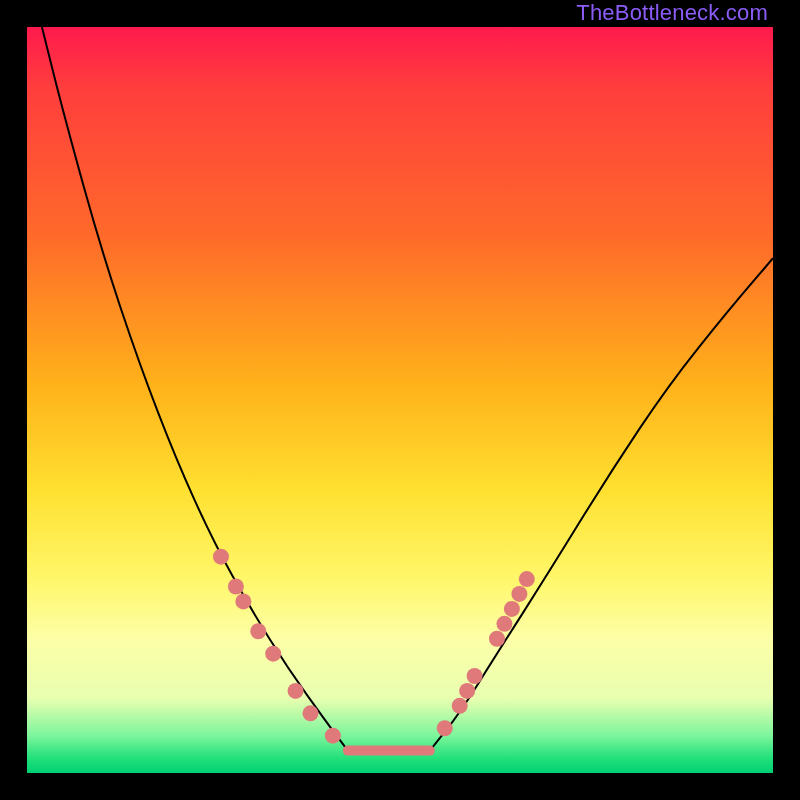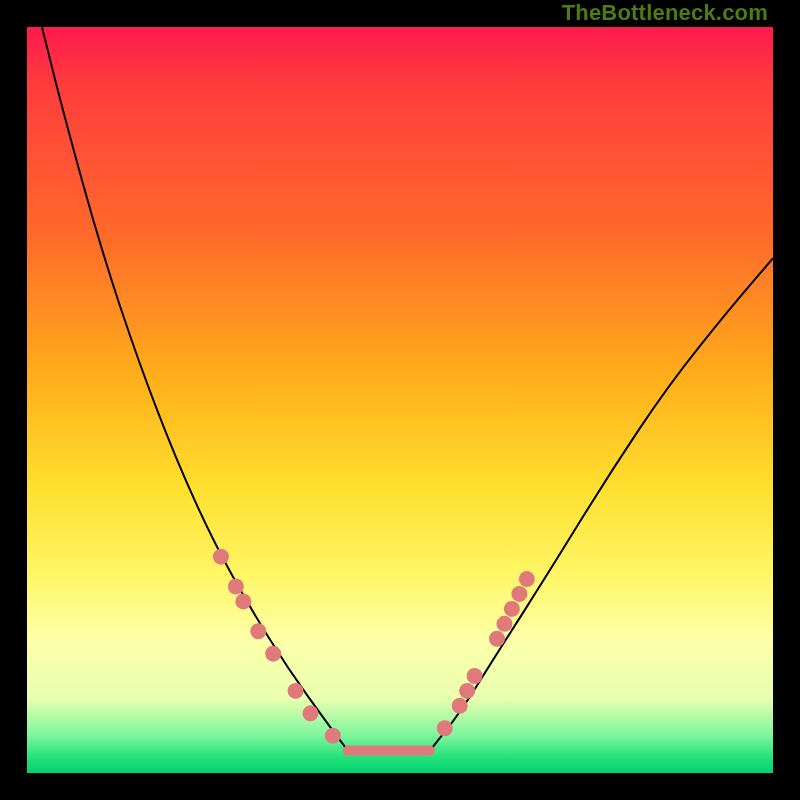--- a/index.html
+++ b/index.html
@@ -29,23 +29,23 @@
       #e8ffb0 90%,
       #7cf59c 95%,
       #23e07a 98%,
       #00d173 100%);
     overflow: hidden;
   }
   .watermark {
     position: absolute;
     top: 0px;
     right: 32px;
-    color: #4d7c0f;
+    color: #8b5cf6;
     font-size: 22px;
-    font-weight: 700;
+    font-weight: 400;
     letter-spacing: 0.2px;
     user-select: none;
     z-index: 10;
   }
   svg.plot {
     position: absolute;
     left: 0;
     top: 0;
     width: 746px;
     height: 746px;

